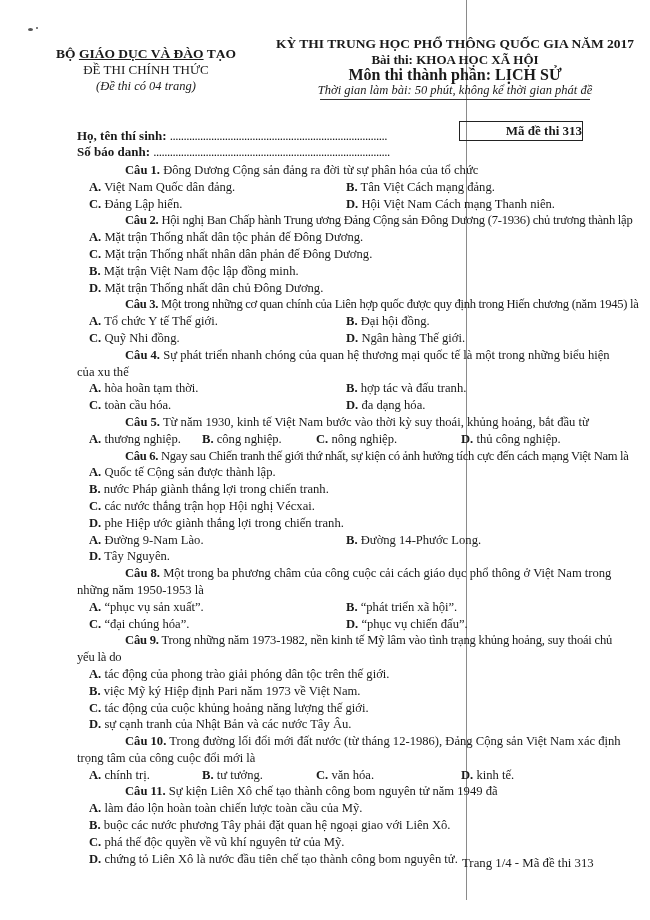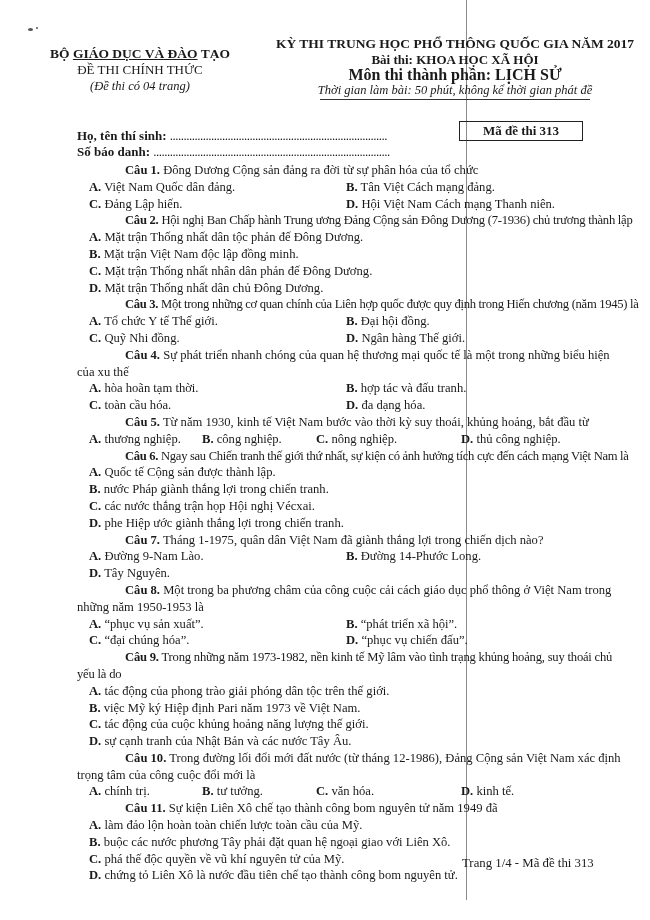--- a/index.html
+++ b/index.html
@@ -12,21 +12,21 @@
   }
   .page { position: relative; width: 650px; height: 920px; }
   .fold-line {
     position: absolute; left: 466px; top: 0; width: 1px; height: 900px;
     background: #8a8a8a;
   }
   .speck { position: absolute; left: 28px; top: 27px; width: 14px; height: 4px; }
   .speck i { position:absolute; background:#555; border-radius:50%; }
 
   .hdr-left {
-    position: absolute; left: 30px; top: 45px; width: 220px; text-align: center;
+    position: absolute; left: 36px; top: 45px; width: 220px; text-align: center;
   }
   .hdr-left .ministry {
     font-weight: bold; font-size: 13.5px; line-height: 17px; letter-spacing: 0px;
     white-space: nowrap;
   }
   .hdr-left .ministry .ul { text-decoration: underline; }
   .hdr-left .official { font-size: 13px; line-height: 16px; }
   .hdr-left .pages { font-size: 12.5px; font-style: italic; line-height: 16px; }
 
   .hdr-right {
@@ -37,21 +37,21 @@
   .hdr-right .subject { font-weight: bold; font-size: 16px; line-height: 15px; }
   .hdr-right .time {
     font-style: italic; font-size: 12.5px; line-height: 16px; white-space: nowrap;
   }
   .hdr-right .rule {
     margin: 1px auto 0; width: 270px; height: 1px; background: #333;
   }
 
   .code-box {
     position: absolute; left: 459px; top: 121px; width: 122px; height: 18px;
-    border: 1px solid #222; text-align: center;
+    border: 1px solid #222; text-align: right;
     font-weight: bold; font-size: 13px; line-height: 18px;
   }
 
   .cand {
     position: absolute; left: 77px; top: 128px; width: 340px;
     font-weight: bold; font-size: 13px; line-height: 16px;
   }
   .cand .row { white-space: nowrap; overflow: hidden; }
   .cand .dots { font-weight: normal; letter-spacing: -0.5px; }
 
@@ -112,22 +112,22 @@
         <div class="opt"><span class="lbl">B.</span><span> Tân Việt Cách mạng đảng.</span></div>
         <div class="opt"><span class="lbl">C.</span><span> Đảng Lập hiến.</span></div>
         <div class="opt"><span class="lbl">D.</span><span> Hội Việt Nam Cách mạng Thanh niên.</span></div>
       </div>
     </div>
 
     <div class="q">
       <div class="stem" style="white-space:nowrap;letter-spacing:-0.25px;"><span class="num">Câu 2.</span><span> Hội nghị Ban Chấp hành Trung ương Đảng Cộng sản Đông Dương (7-1936) chủ trương thành lập</span></div>
       <div class="opts">
         <div class="opt"><span class="lbl">A.</span><span> Mặt trận Thống nhất dân tộc phản đế Đông Dương.</span></div>
+        <div class="opt"><span class="lbl">C.</span><span> Mặt trận Thống nhất nhân dân phản đế Đông Dương.</span></div>
         <div class="opt"><span class="lbl">B.</span><span> Mặt trận Việt Nam độc lập đồng minh.</span></div>
-        <div class="opt"><span class="lbl">C.</span><span> Mặt trận Thống nhất nhân dân phản đế Đông Dương.</span></div>
         <div class="opt"><span class="lbl">D.</span><span> Mặt trận Thống nhất dân chủ Đông Dương.</span></div>
       </div>
     </div>
 
     <div class="q">
       <div class="stem" style="white-space:nowrap;letter-spacing:-0.3px;"><span class="num">Câu 3.</span><span> Một trong những cơ quan chính của Liên hợp quốc được quy định trong Hiến chương (năm 1945) là</span></div>
       <div class="opts grid2">
         <div class="opt"><span class="lbl">A.</span><span> Tổ chức Y tế Thế giới.</span></div>
         <div class="opt"><span class="lbl">B.</span><span> Đại hội đồng.</span></div>
         <div class="opt"><span class="lbl">C.</span><span> Quỹ Nhi đồng.</span></div>
@@ -159,21 +159,20 @@
       <div class="stem" style="white-space:nowrap;letter-spacing:-0.3px;"><span class="num">Câu 6.</span><span> Ngay sau Chiến tranh thế giới thứ nhất, sự kiện có ảnh hưởng tích cực đến cách mạng Việt Nam là</span></div>
       <div class="opts">
         <div class="opt"><span class="lbl">A.</span><span> Quốc tế Cộng sản được thành lập.</span></div>
         <div class="opt"><span class="lbl">B.</span><span> nước Pháp giành thắng lợi trong chiến tranh.</span></div>
         <div class="opt"><span class="lbl">C.</span><span> các nước thắng trận họp Hội nghị Vécxai.</span></div>
         <div class="opt"><span class="lbl">D.</span><span> phe Hiệp ước giành thắng lợi trong chiến tranh.</span></div>
       </div>
     </div>
 
     <div class="q">
-      <div class="stem"><span class="num">Câu 7.</span><span> Tháng 1-1975, quân dân Việt Nam đã giành thắng lợi trong chiến dịch nào?</span></div>
       <div class="opts grid2">
         <div class="opt"><span class="lbl">A.</span><span> Đường 9-Nam Lào.</span></div>
         <div class="opt"><span class="lbl">B.</span><span> Đường 14-Phước Long.</span></div>
         <div class="opt"><span class="lbl">D.</span><span> Tây Nguyên.</span></div>
       </div>
     </div>
 
     <div class="q">
       <div class="stem" style="width:550px;"><span class="num">Câu 8.</span><span> Một trong ba phương châm của công cuộc cải cách giáo dục phổ thông ở Việt Nam trong những năm 1950-1953 là</span></div>
       <div class="opts grid2">

